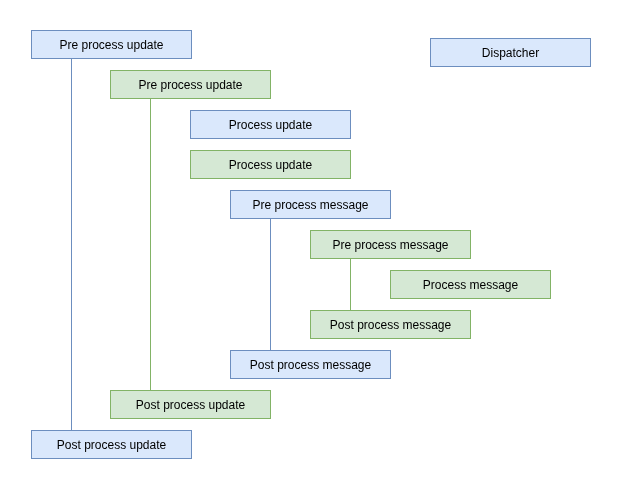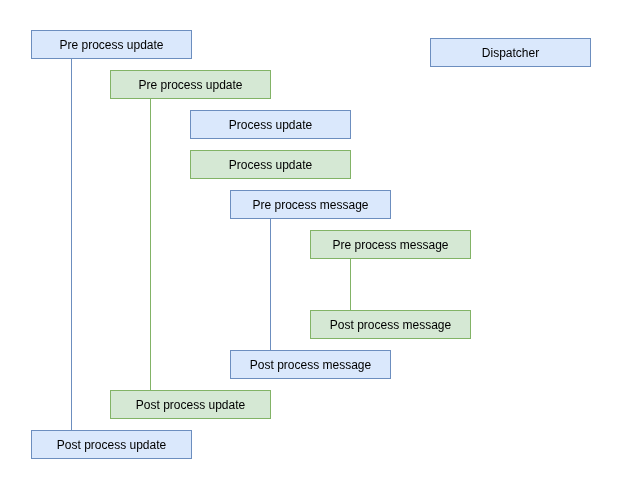--- a/index.html
+++ b/index.html
@@ -67,20 +67,23 @@
     </div>
   <div class="node green" style="left:190px; top:150px;">
       <span>Process update</span>
     </div>
   <div class="node blue" style="left:230px; top:190px;">
       <span>Pre process message</span>
     </div>
   <div class="node green" style="left:310px; top:230px;">
       <span>Pre process message</span>
     </div>
+  <div class="node green" style="left:390px; top:270px;">
+      <span>Process message</span>
+    </div>
   <div class="node green" style="left:310px; top:310px;">
       <span>Post process message</span>
     </div>
   <div class="node blue" style="left:230px; top:350px;">
       <span>Post process message</span>
     </div>
   <div class="node green" style="left:110px; top:390px;">
       <span>Post process update</span>
     </div>
   <div class="node blue" style="left:31px;  top:430px;">

